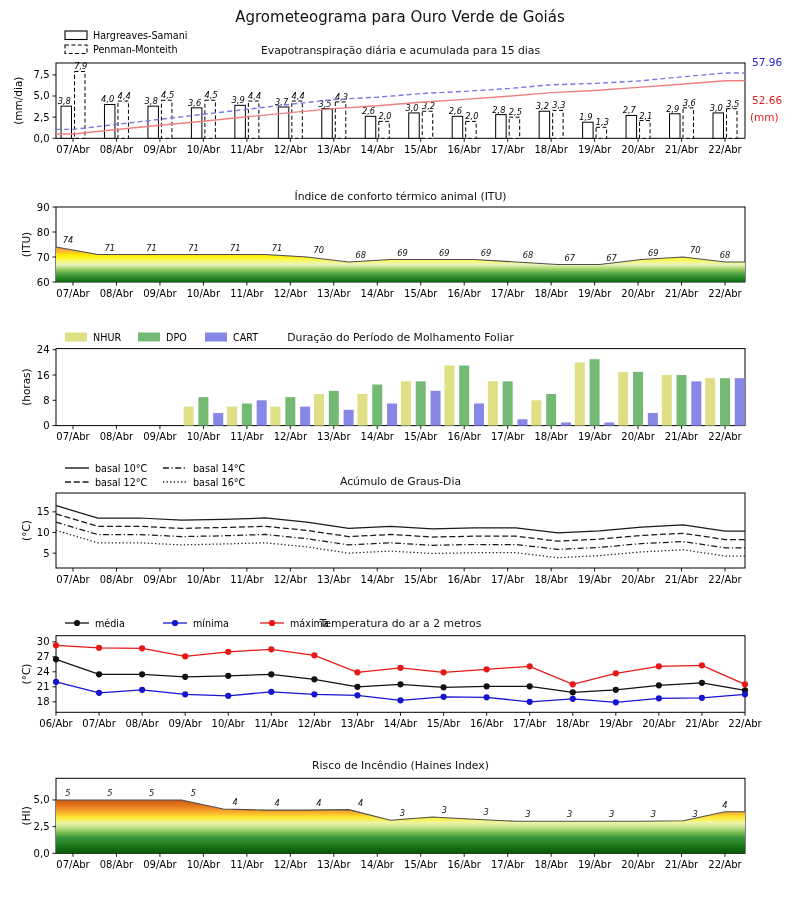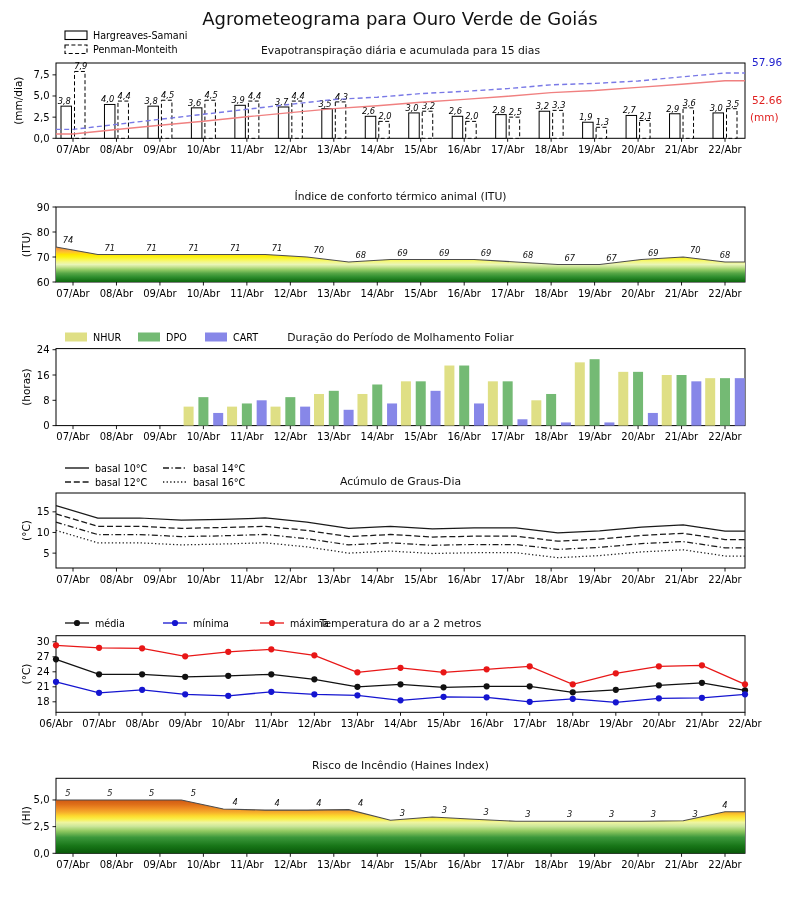--- a/index.html
+++ b/index.html
@@ -1,19 +1,19 @@
 <!DOCTYPE html>
 <html><head>
 <meta charset="utf-8">
 <style>
   html,body{margin:0;padding:0;background:#fff;}
   .page{position:relative;width:800px;height:900px;background:#fff;overflow:hidden;
         font-family:"DejaVu Sans",sans-serif;color:#000;}
   .main-title{position:absolute;top:8px;left:0;width:800px;text-align:center;
-              font-size:18px;color:#111;}
+              font-size:15px;color:#111;}
   svg{position:absolute;top:0;left:0;}
   svg text{font-family:"DejaVu Sans",sans-serif;}
 </style>
 </head>
 <body>
 
 <div class="page">
   <div class="main-title">Agrometeograma para Ouro Verde de Goiás</div>
   <svg id="chart-svg" width="800" height="900" viewBox="0 0 800 900">
     <g id="panel-evapo">

